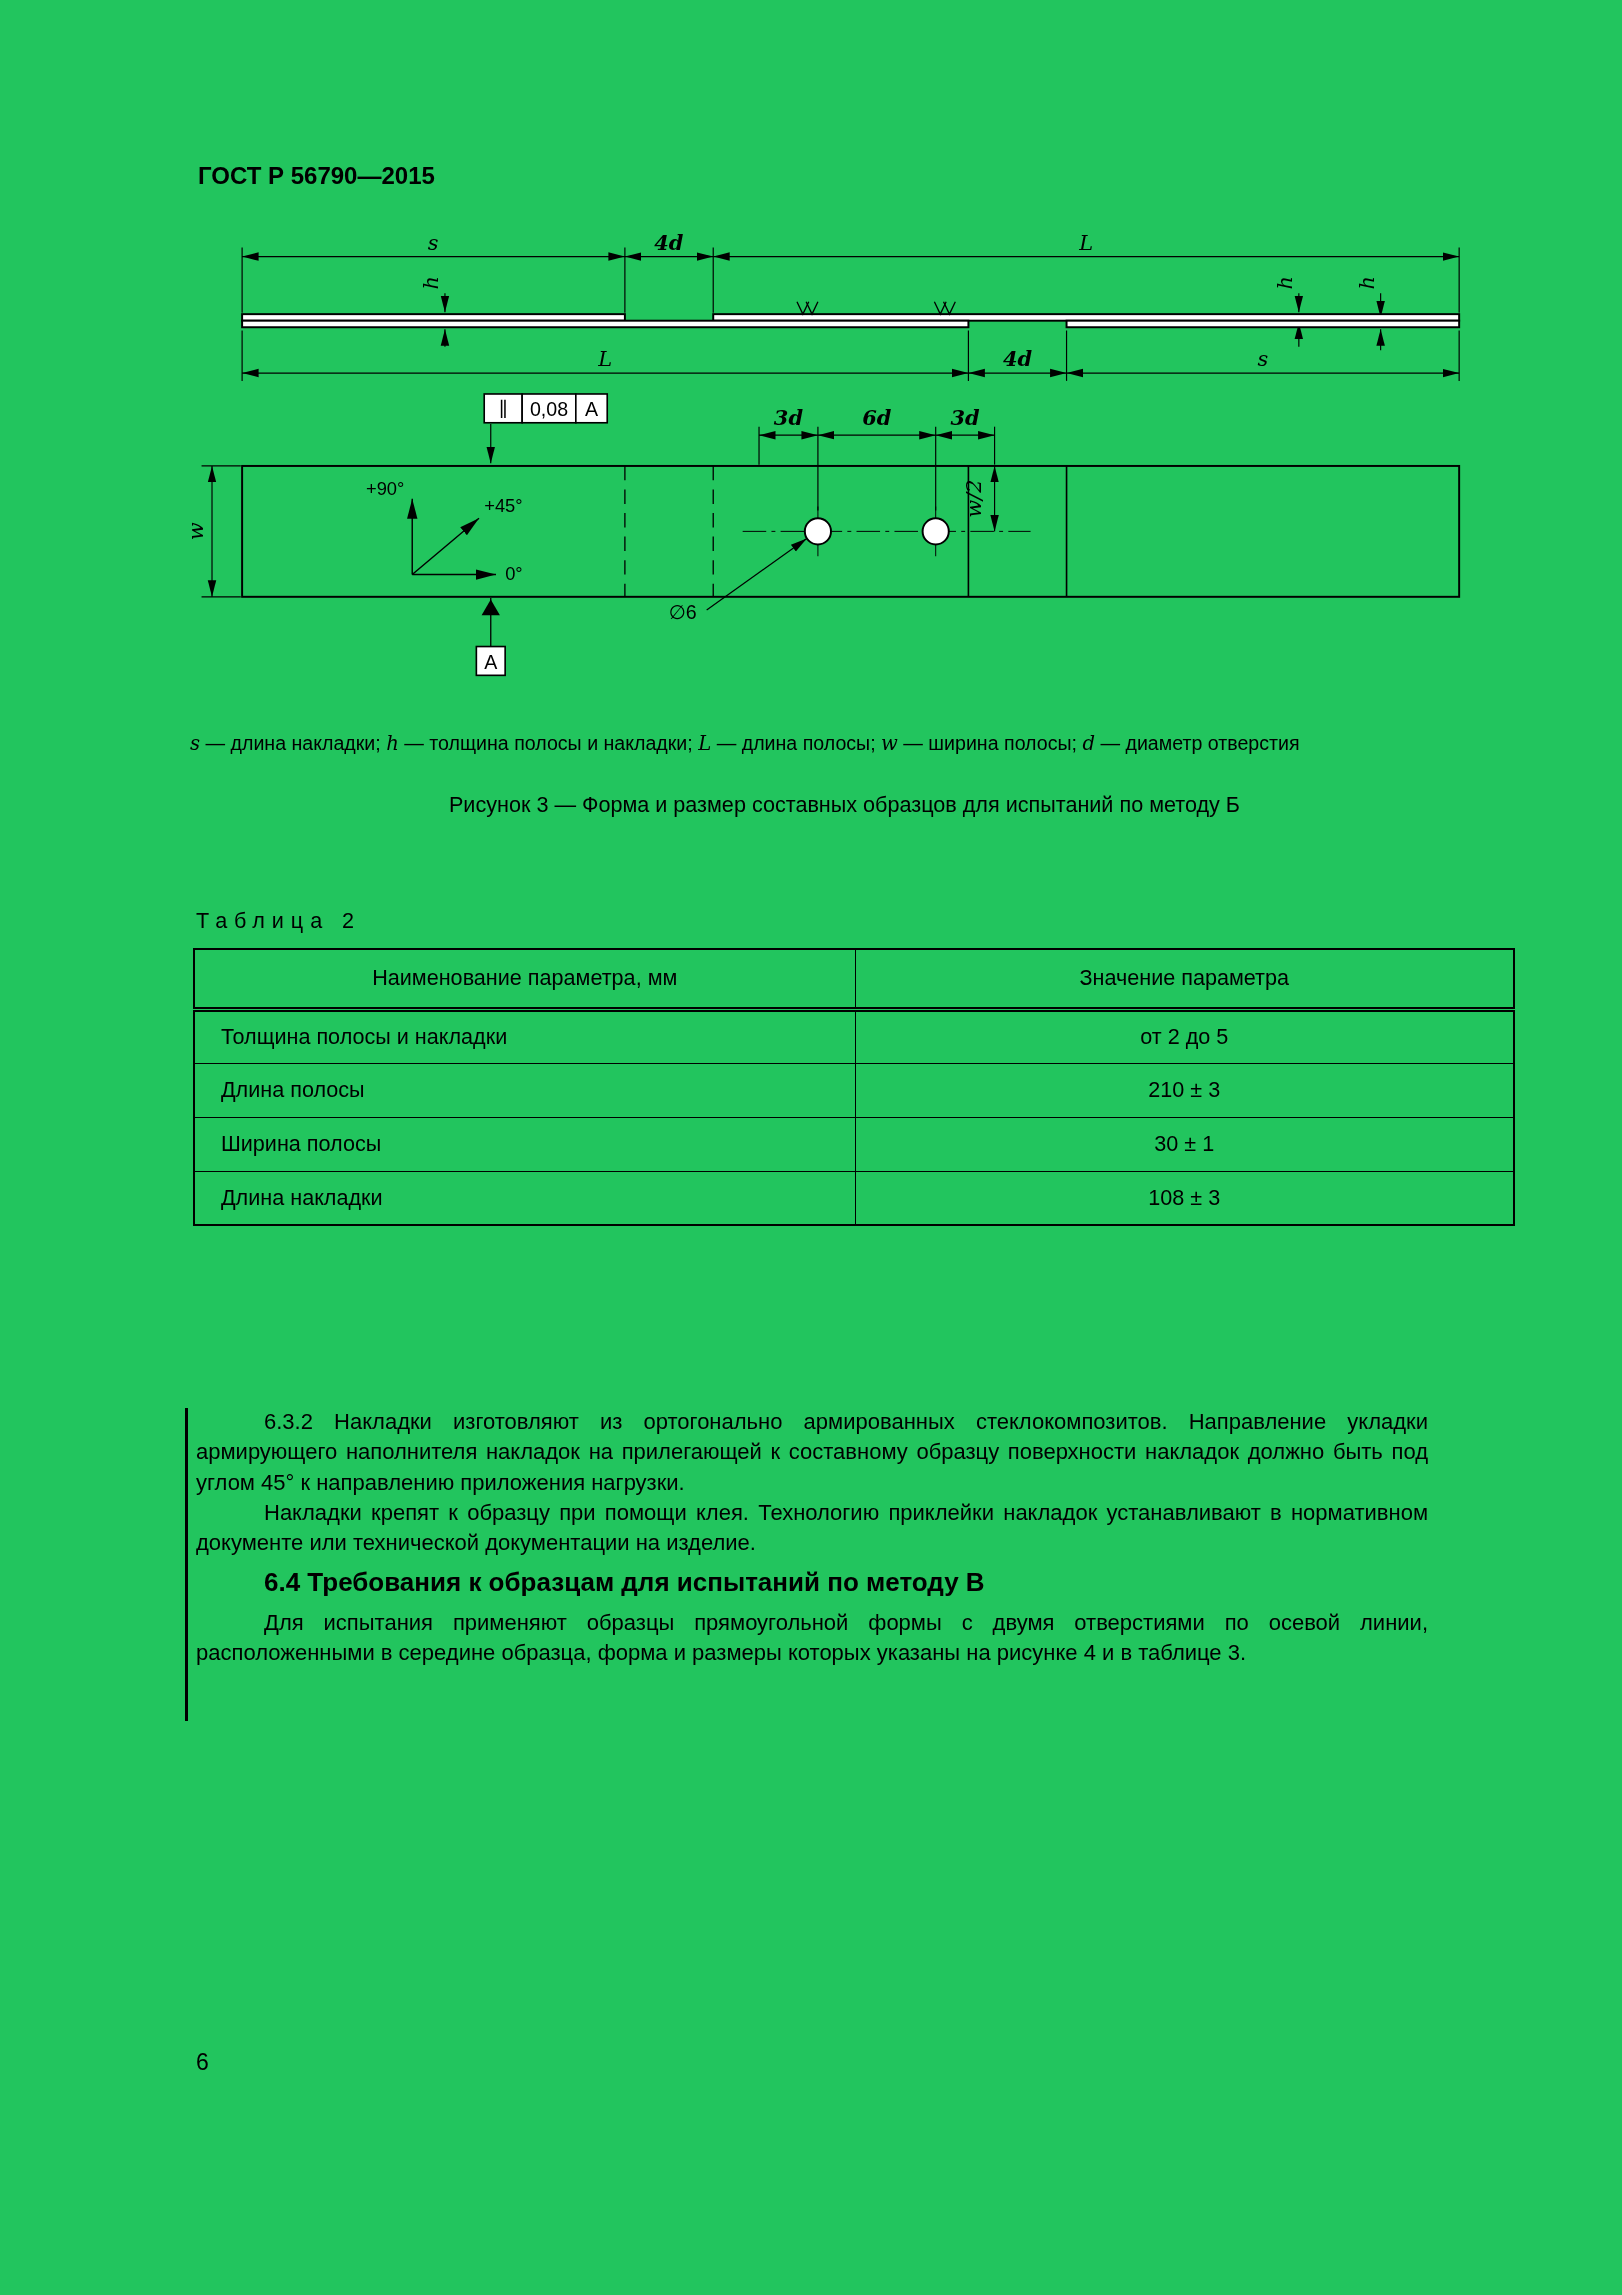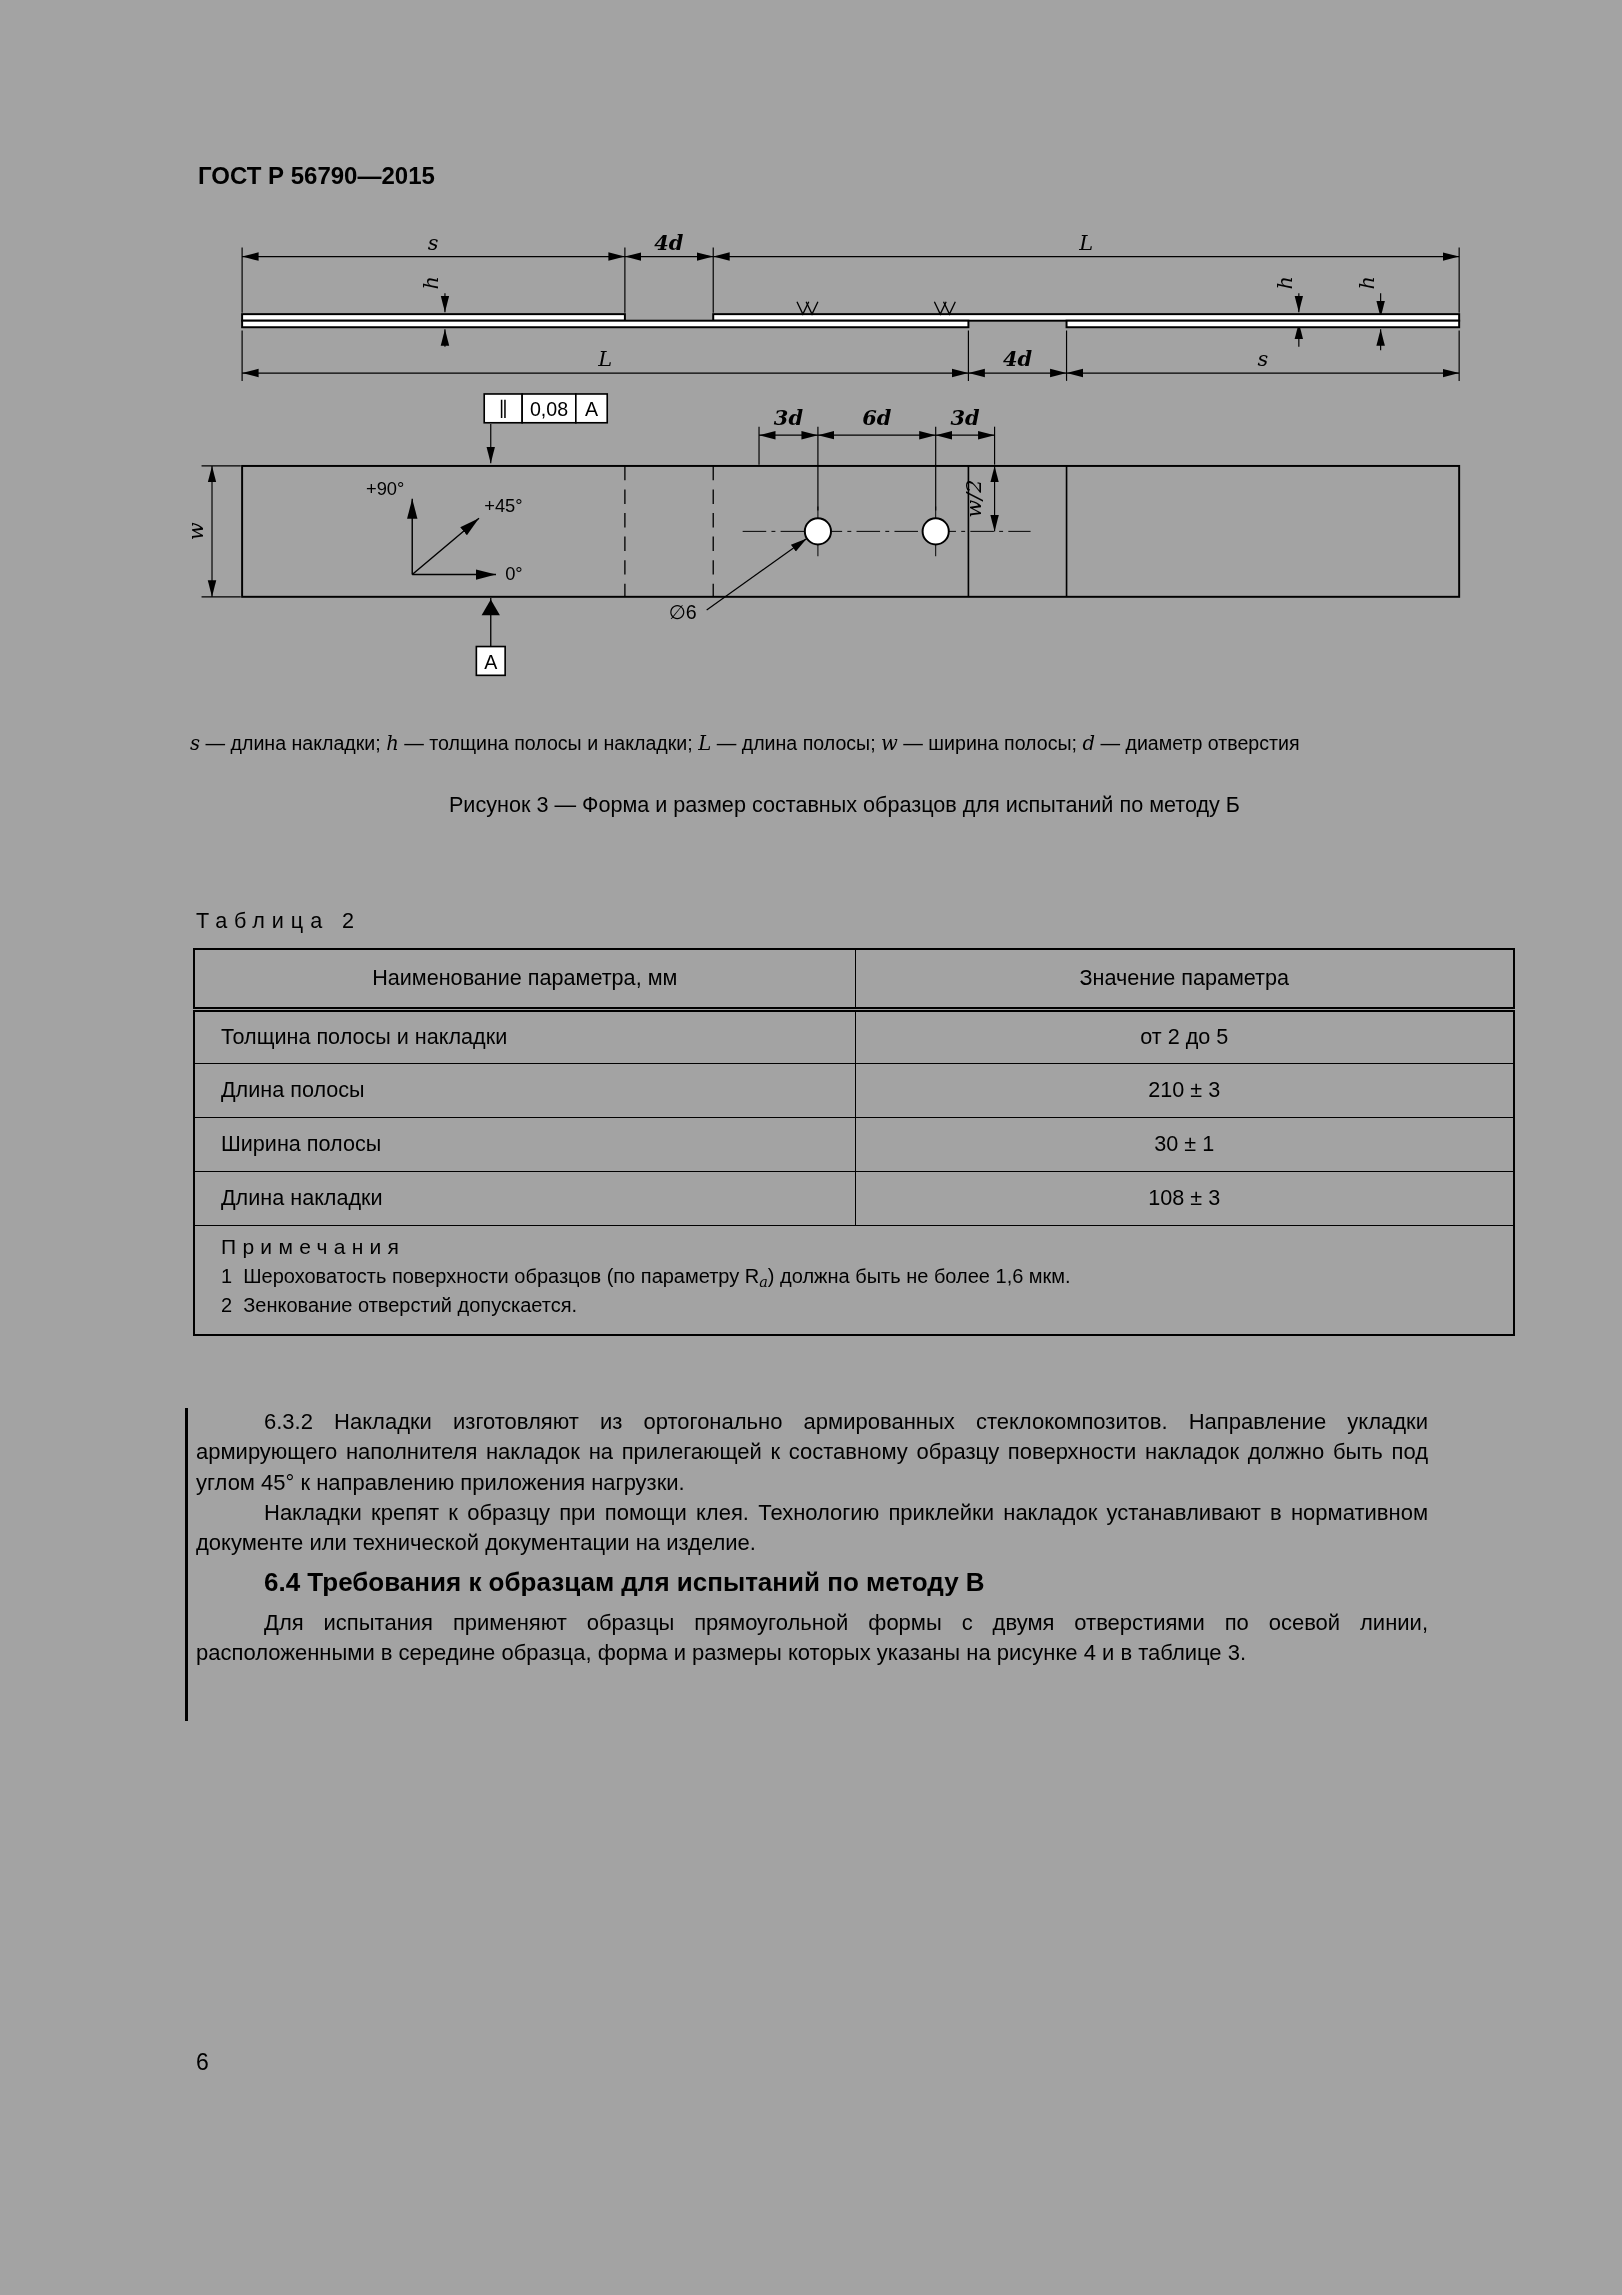--- a/index.html
+++ b/index.html
@@ -1,18 +1,18 @@
 <!DOCTYPE html>
 <html style="font-size:10.5px"><head>
 <meta charset="utf-8">
 <style>
   * { box-sizing: border-box; margin: 0; padding: 0; }
   html,body { background: #fff; }
   .page {
-    position: relative; width: 1623px; height: 2295px; background: #a3a3a3;
+    position: relative; width: 1623px; height: 2295px; background: #22c55e;
     font-family: "Liberation Sans", sans-serif; color: #000; overflow: hidden;
   }
   .doc-header { position: absolute; left: 198px; top: 162px; font-size: 24px; font-weight: bold; }
   .figure-area { position: absolute; left: 183px; top: 216px; width: 1296px; height: 530px; }
 
   .figure-caption { position: absolute; left: 190px; top: 732px; width: 1309px; text-align: left; font-size: 19.6px; }
   .seg-i { font-style: italic; font-family: "DejaVu Serif", serif; }
   .figure-title { position: absolute; left: 190px; top: 792px; width: 1309px; text-align: center; font-size: 21.6px; }
 
   .table-label { position: absolute; left: 196px; top: 908px; font-size: 21.6px; letter-spacing: 0.32em; }
@@ -216,27 +216,20 @@
         <td class="val">210 ± 3</td>
       </tr>
       <tr>
         <td class="name">Ширина полосы</td>
         <td class="val">30 ± 1</td>
       </tr>
       <tr>
         <td class="name">Длина накладки</td>
         <td class="val">108 ± 3</td>
       </tr>
-      <tr>
-        <td class="notes" colspan="2">
-          <div class="notes-title">Примечания</div>
-          <div class="note-line"><span>1&nbsp;&nbsp;Шероховатость поверхности образцов (по параметру R</span><span class="note-sub">a</span><span>) должна быть не более 1,6 мкм.</span></div>
-          <div class="note-line">2&nbsp;&nbsp;Зенкование отверстий допускается.</div>
-        </td>
-      </tr>
     </tbody>
   </table>
 
   <div class="change-bar"></div>
 
   <div class="body-text">
     <p>6.3.2 Накладки изготовляют из ортогонально армированных стеклокомпозитов. Направление укладки армирующего наполнителя накладок на прилегающей к составному образцу поверхности накладок должно быть под углом 45° к направлению приложения нагрузки.</p>
     <p>Накладки крепят к образцу при помощи клея. Технологию приклейки накладок устанавливают в нормативном документе или технической документации на изделие.</p>
     <div class="h64">6.4 Требования к образцам для испытаний по методу В</div>
     <p>Для испытания применяют образцы прямоугольной формы с двумя отверстиями по осевой линии, расположенными в середине образца, форма и размеры которых указаны на рисунке 4 и в таблице 3.</p>

